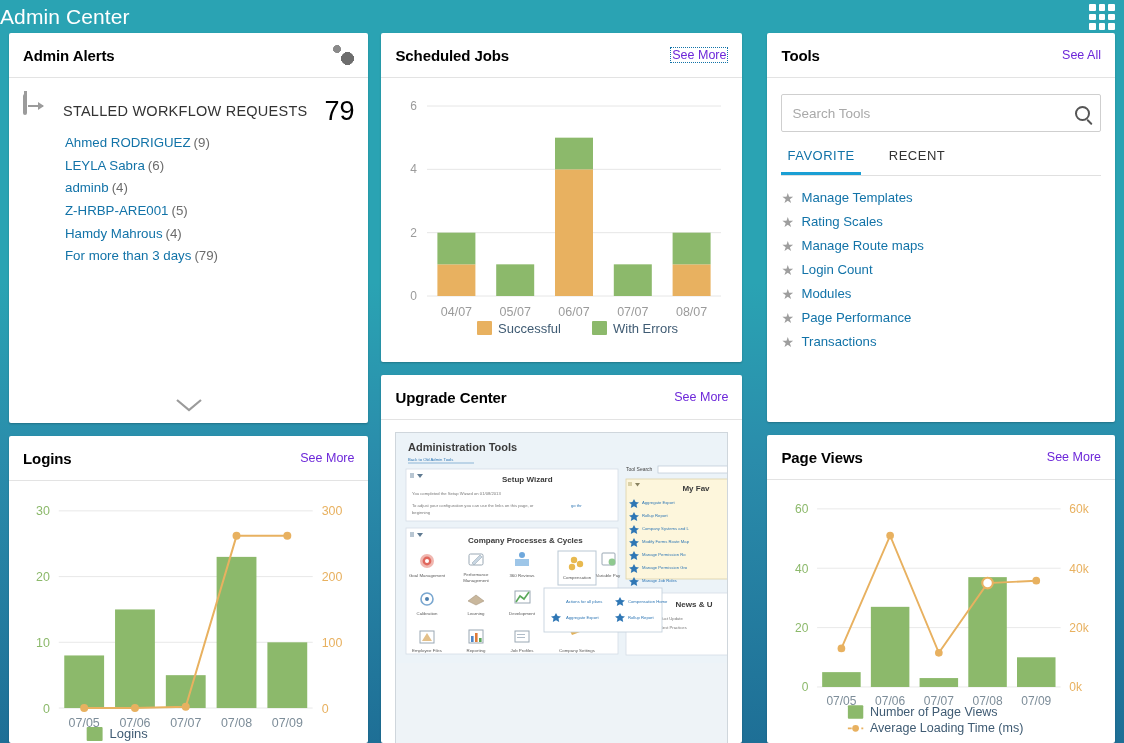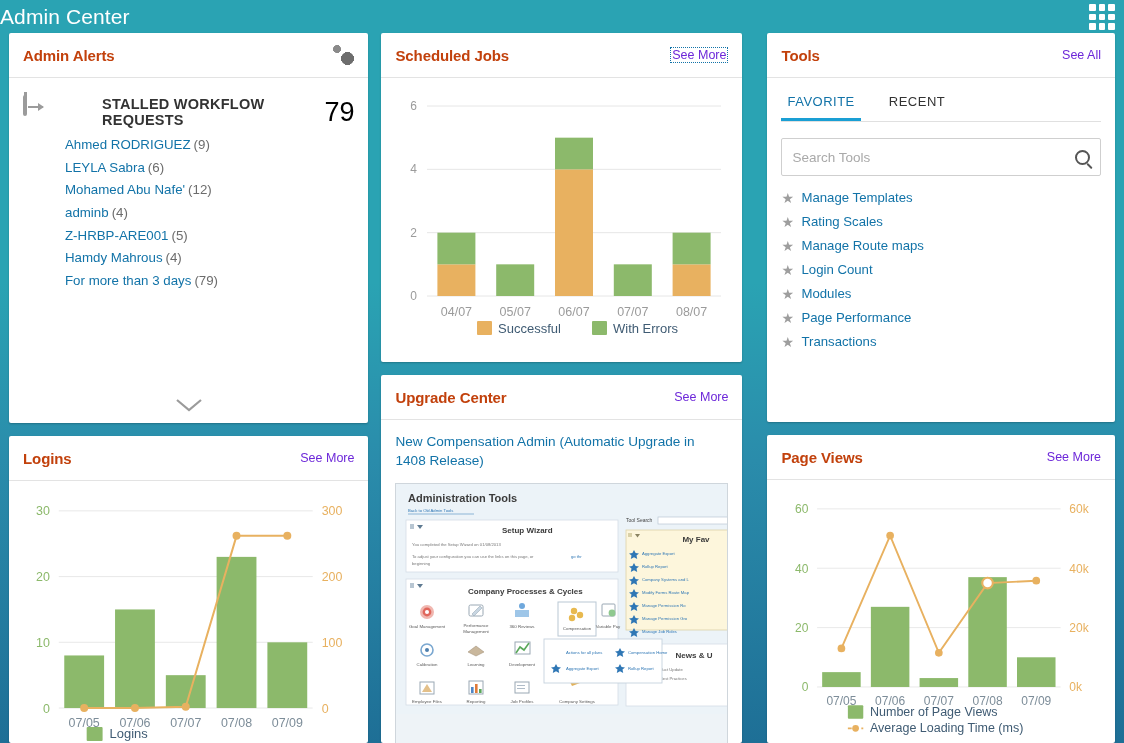--- a/index.html
+++ b/index.html
@@ -66,21 +66,21 @@
     min-height: 45px;
     display: flex;
     align-items: center;
     padding: 0 14px;
     border-bottom: 1px solid #e3e3e3;
     position: relative;
   }
   .card-title {
     font-size: 15px;
     font-weight: bold;
-    color: #c2410c;
+    color: #000000;
     letter-spacing: -.1px;
   }
   .card-action {
     margin-left: auto;
     font-size: 12.5px;
     color: #6d28d9;
     cursor: pointer;
   }
   .card-action.dotted { border: 1px dotted #1273a8; padding: 0 1px; }
   .card-body { padding: 0 14px; flex: 1; position: relative; }
@@ -102,21 +102,21 @@
   }
   .gear.sm::before { width: 8px; height: 3px; top: 2.5px; left: 0; background:#8a8a8a; }
   .gear.sm::after  { width: 3px; height: 8px; left: 2.5px; top: 0; background:#8a8a8a; }
 
   
   #card-alerts { height: 390px; }
   .alert-block { display: flex; align-items: center; margin-top: 18px; }
   .alert-icon { width: 28px; height: 30px; margin-right: 12px; flex: none; position: relative; }
   .alert-label {
     font-size: 14.5px; color: #333; letter-spacing: .25px;
-    text-transform: uppercase; font-weight: 700; margin-left: 39px;
+    text-transform: uppercase; font-weight: 400;
   }
   .alert-count {
     margin-left: auto; font-size: 27px; color: #000000; font-weight: 400; line-height: 1;
   }
   .alert-links { margin: 10px 0 0 42px; }
   .alert-link-row { margin-bottom: 8px; font-size: 13.3px; line-height: 1.1; }
   .alert-link { color: #1273a8; cursor: pointer; }
   .alert-qty { color: #6c6c6c; margin-left: 3px; }
   #alerts-expander {
     position: absolute; bottom: 10px; left: 0; right: 0;
@@ -230,23 +230,20 @@
           <span class="alert-label">STALLED WORKFLOW REQUESTS</span>
           <span class="alert-count">79</span>
         </div>
 
         <div class="alert-links">
           <div class="alert-link-row">
             <span class="alert-link">Ahmed RODRIGUEZ</span><span class="alert-qty">(9)</span>
           </div>
           <div class="alert-link-row">
             <span class="alert-link">LEYLA Sabra</span><span class="alert-qty">(6)</span>
-          </div>
-          <div class="alert-link-row">
-            <span class="alert-link">Mohamed Abu Nafe'</span><span class="alert-qty">(12)</span>
           </div>
           <div class="alert-link-row">
             <span class="alert-link">adminb</span><span class="alert-qty">(4)</span>
           </div>
           <div class="alert-link-row">
             <span class="alert-link">Z-HRBP-ARE001</span><span class="alert-qty">(5)</span>
           </div>
           <div class="alert-link-row">
             <span class="alert-link">Hamdy Mahrous</span><span class="alert-qty">(4)</span>
           </div>
@@ -351,21 +348,20 @@
         </div>
       </div>
     </div>
 
     <div class="card" id="card-upgrade">
       <div class="card-head">
         <span class="card-title">Upgrade Center</span>
         <span class="card-action">See More</span>
       </div>
       <div class="card-body" style="overflow:hidden;">
-        <a id="upgrade-link">New Compensation Admin (Automatic Upgrade in 1408 Release)</a>
         <div id="upgrade-shot">
           <svg viewBox="0 0 333 230" width="333" height="230" preserveAspectRatio="xMinYMin slice">
             <defs>
               <style>
                 .pv-h  { font: bold 11px "Liberation Sans", sans-serif; fill:#3b3b3b; }
                 .pv-b  { font: bold 8px "Liberation Sans", sans-serif; fill:#3b3b3b; }
                 .pv-t  { font: 4.2px "Liberation Sans", sans-serif; fill:#777; }
                 .pv-l  { font: 4.2px "Liberation Sans", sans-serif; fill:#2f77b5; }
                 .pv-tile { font: 4.4px "Liberation Sans", sans-serif; fill:#5a5a5a; }
               </style>
@@ -518,27 +514,27 @@
   </div>
 
   <div class="col" id="col-right">
 
     <div class="card" id="card-tools">
       <div class="card-head">
         <span class="card-title">Tools</span>
         <span class="card-action">See All</span>
       </div>
       <div class="card-body">
+        <div id="tools-search">
+          <input id="tools-search-input" type="text" placeholder="Search Tools" style="">
+          <span class="mag"></span>
+        </div>
         <div id="tools-tabs">
           <div class="tools-tab active">FAVORITE</div>
           <div class="tools-tab">RECENT</div>
-        </div>
-        <div id="tools-search">
-          <input id="tools-search-input" type="text" placeholder="Search Tools" style="">
-          <span class="mag"></span>
         </div>
         <div id="tools-list">
           <div class="tool-item">
             <span class="star">★</span>
             <span class="tool-label">Manage Templates</span>
           </div>
           <div class="tool-item">
             <span class="star">★</span>
             <span class="tool-label">Rating Scales</span>
           </div>

